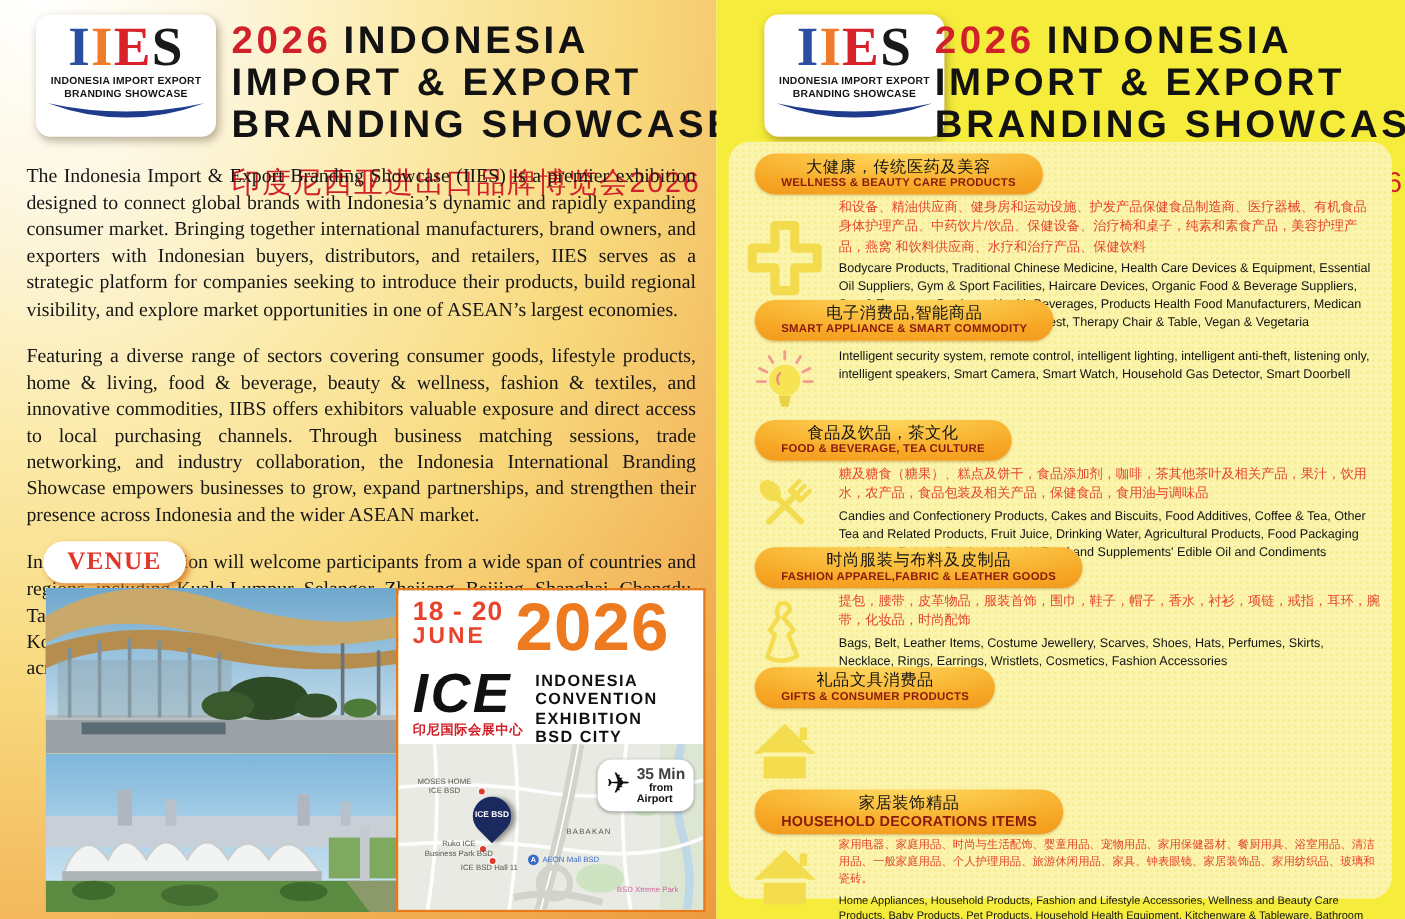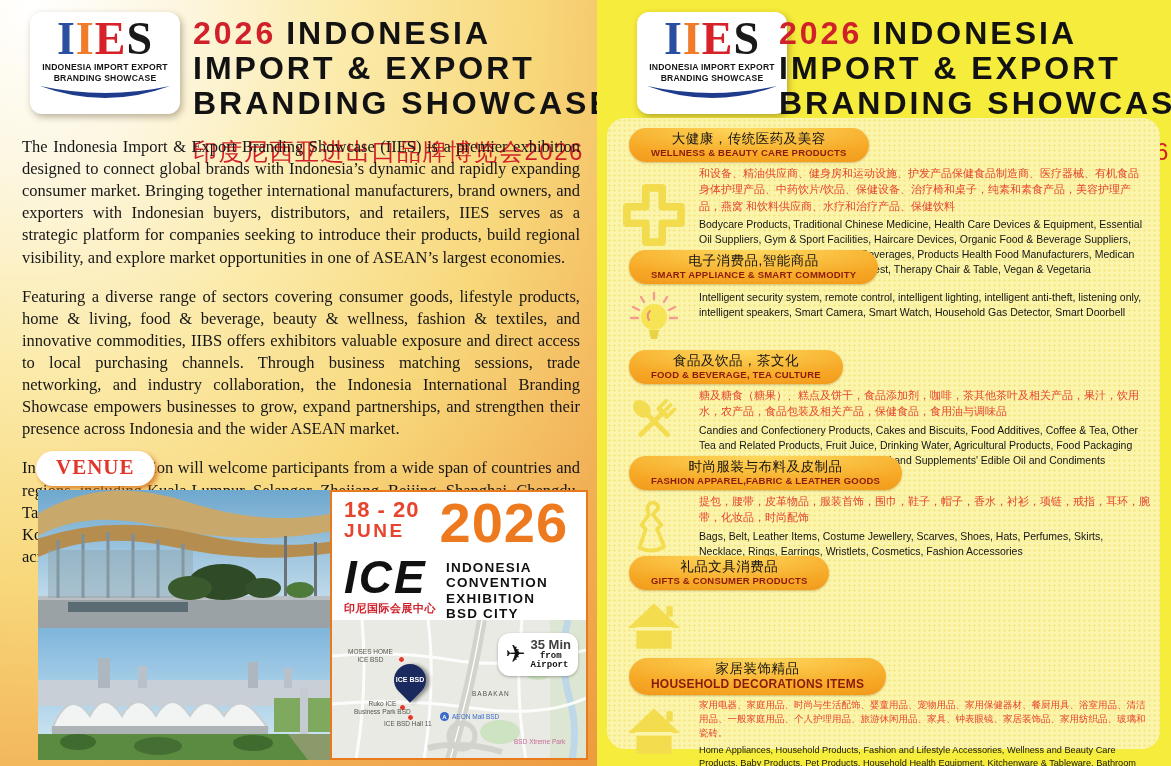--- a/index.html
+++ b/index.html
@@ -35,21 +35,21 @@
 
   .venue-pill{position:absolute;left:36px;top:451px;background:#fff;border-radius:22px;
     padding:4px 20px 6px;font-family:"Liberation Serif",serif;font-weight:bold;font-size:21px;
     color:#E2352B;letter-spacing:1px;box-shadow:3px 3px 5px rgba(216,120,30,.85);}
 
   .media{position:absolute;left:38px;top:490px;width:552px;height:270px;display:flex;}
   .photos{width:292px;display:flex;flex-direction:column;}
   .photos svg{display:block;}
   .right-col{width:258px;border:2px solid #E87A1E;box-sizing:border-box;display:flex;flex-direction:column;}
   .date-box{background:#fff;height:128px;box-sizing:border-box;padding:8px 10px 0 12px;}
-  .date-row1{display:flex;align-items:flex-start;gap:10px;}
+  .date-row1{display:flex;align-items:flex-start;}
   .date-range{color:#E8432C;font-weight:800;font-size:22px;line-height:.95;letter-spacing:1px;}
   .date-month{color:#E8432C;font-weight:800;font-size:19px;letter-spacing:2.5px;line-height:1;}
   .date-year{color:#EE7A1F;font-weight:800;font-size:56px;line-height:.82;margin-left:10px;letter-spacing:1px;}
   .date-row2{display:flex;margin-top:12px;}
   .ice-name{font-size:46px;font-weight:800;font-style:italic;color:#111;line-height:.85;letter-spacing:2px;}
   .ice-cn{font-size:11px;font-weight:bold;color:#D0202A;margin-top:4px;letter-spacing:.5px;}
   .ice-lines{margin-left:10px;padding-top:2px;}
   .ice-lines div{font-size:13.5px;font-weight:800;color:#111;letter-spacing:1.2px;line-height:1.14;}
 
   
@@ -57,21 +57,21 @@
   .map-label{position:absolute;font-size:6.5px;color:#55564E;line-height:1.2;white-space:pre-line;text-align:center;}
   .map-dot{position:absolute;width:7px;height:7px;border-radius:50%;background:#E0392E;border:1.5px solid #fff;box-sizing:border-box;}
   .map-pin{position:absolute;width:32px;height:32px;background:#1B2A5E;border-radius:50% 50% 50% 0;
     transform:rotate(-45deg);box-shadow:2px 3px 4px rgba(0,0,0,.4);}
   .map-pin span{position:absolute;inset:0;display:flex;align-items:center;justify-content:center;
     transform:rotate(45deg);color:#fff;font-size:7px;font-weight:bold;text-align:center;line-height:1.1;}
   .airport-badge{position:absolute;right:8px;top:13px;background:#fff;border-radius:12px;
     padding:5px 7px;display:flex;align-items:center;box-shadow:0 1px 3px rgba(0,0,0,.3);}
   .plane{font-size:24px;color:#111;margin-right:5px;line-height:1;}
   .airport-time{color:#404040;font-weight:800;font-size:13px;line-height:1.05;}
-  .airport-sub{color:#111;font-weight:bold;font-size:9px;line-height:1.05;font-family:Liberation Mono, monospace;}
+  .airport-sub{color:#111;font-weight:bold;font-size:9px;line-height:1.05;}
   .aeon-mark{position:absolute;width:9px;height:9px;border-radius:50%;background:#3B6BC9;color:#fff;
     font-size:6px;font-weight:bold;display:flex;align-items:center;justify-content:center;}
   .map-label.blue{color:#3B6BC9;}
   .map-label.pink{color:#C76A9A;}
 
   
   .panel{position:absolute;left:10px;top:118px;width:553px;height:631px;background:#FBF4AC;
     border-radius:18px;
     background-image:radial-gradient(rgba(242,220,92,.5) 1.1px, transparent 1.1px);
     background-size:5px 5px;}

